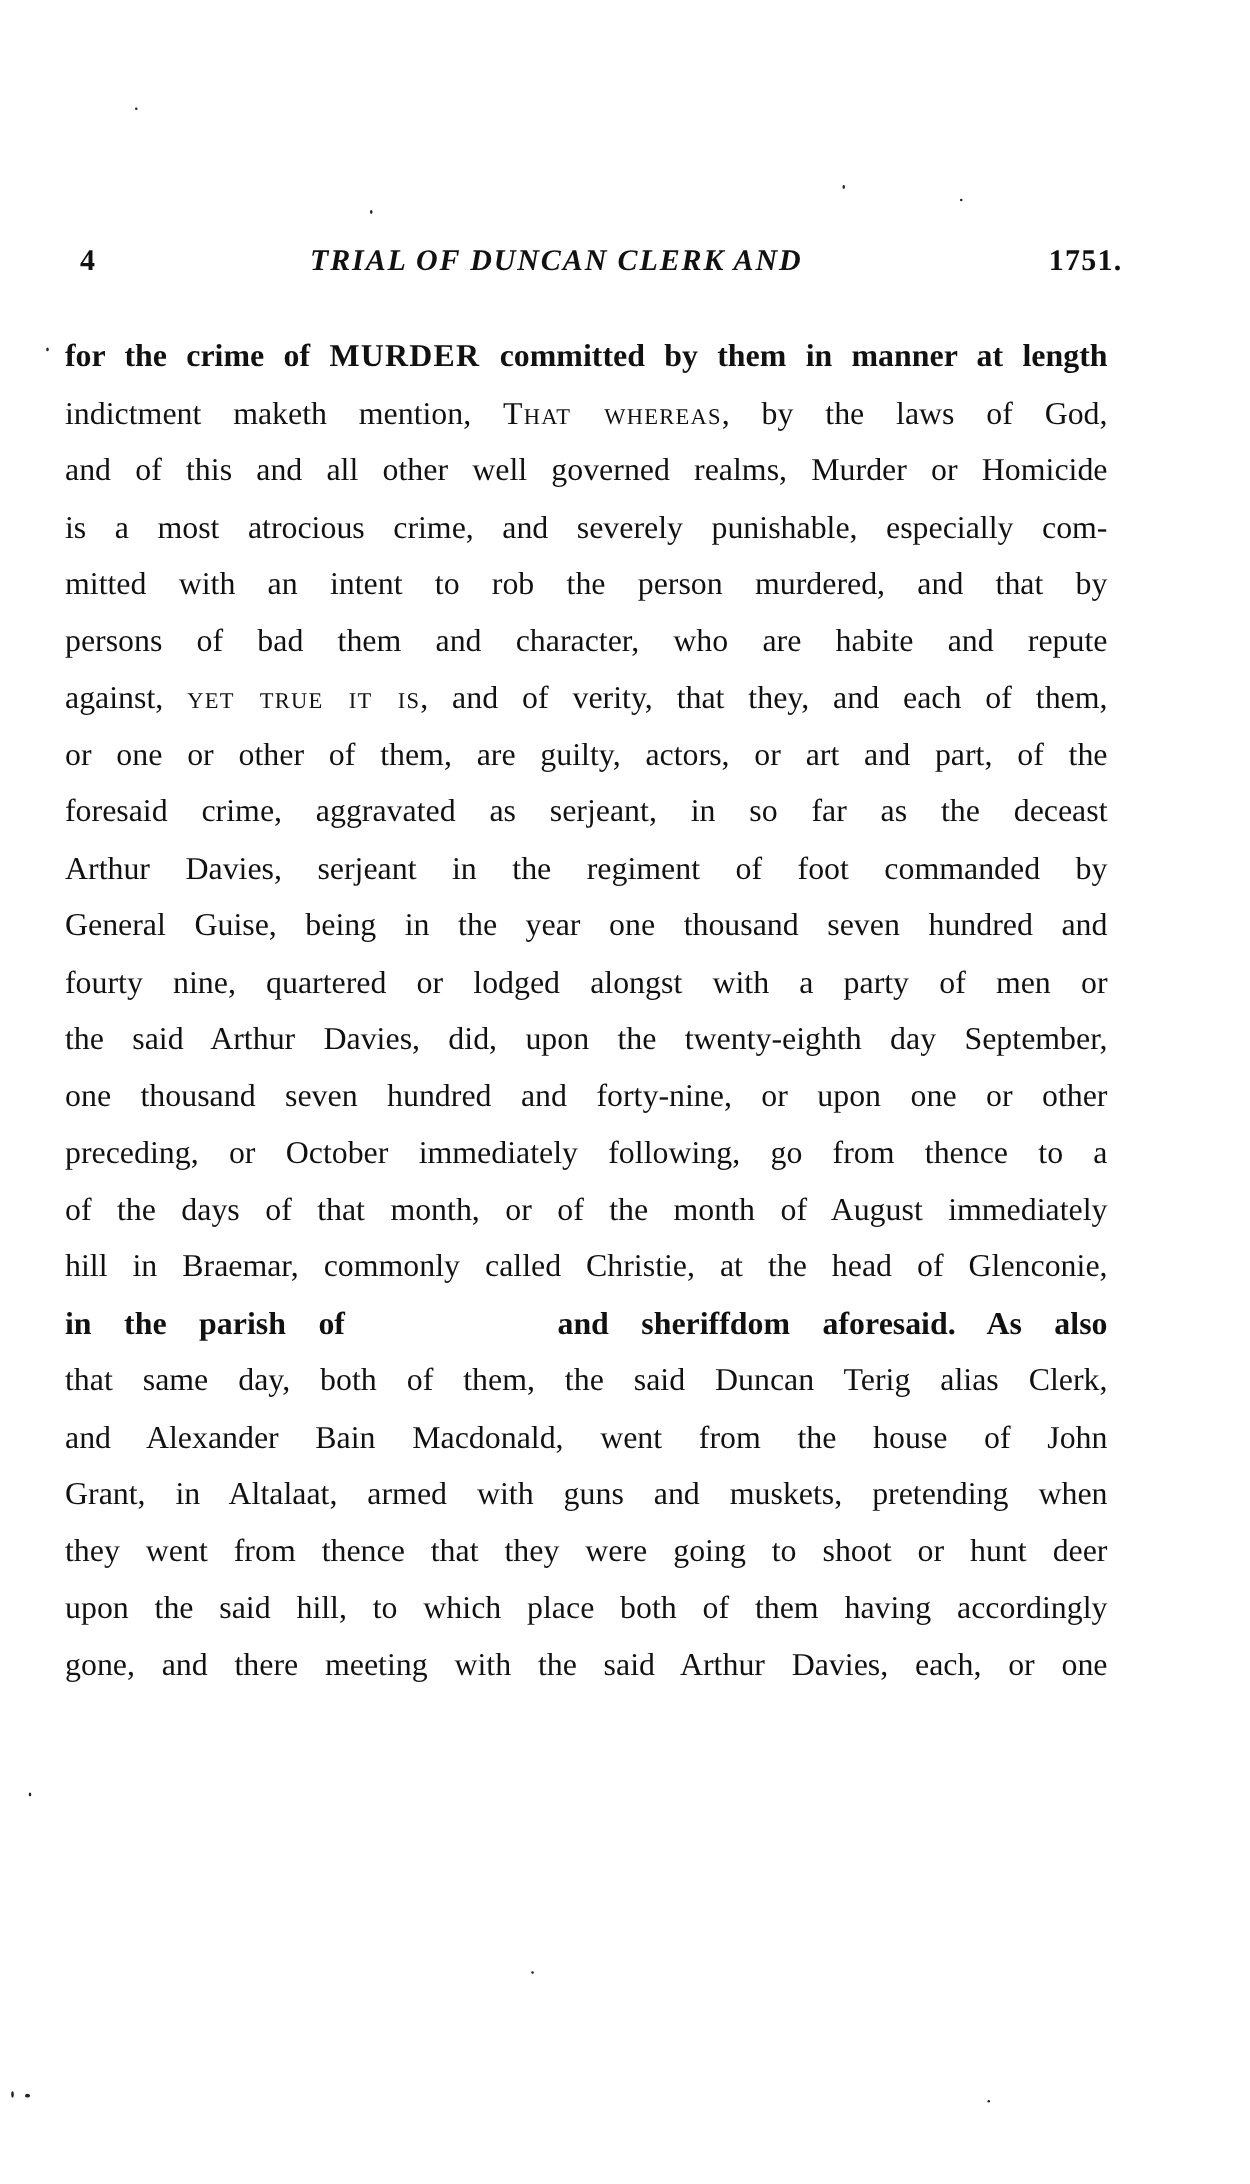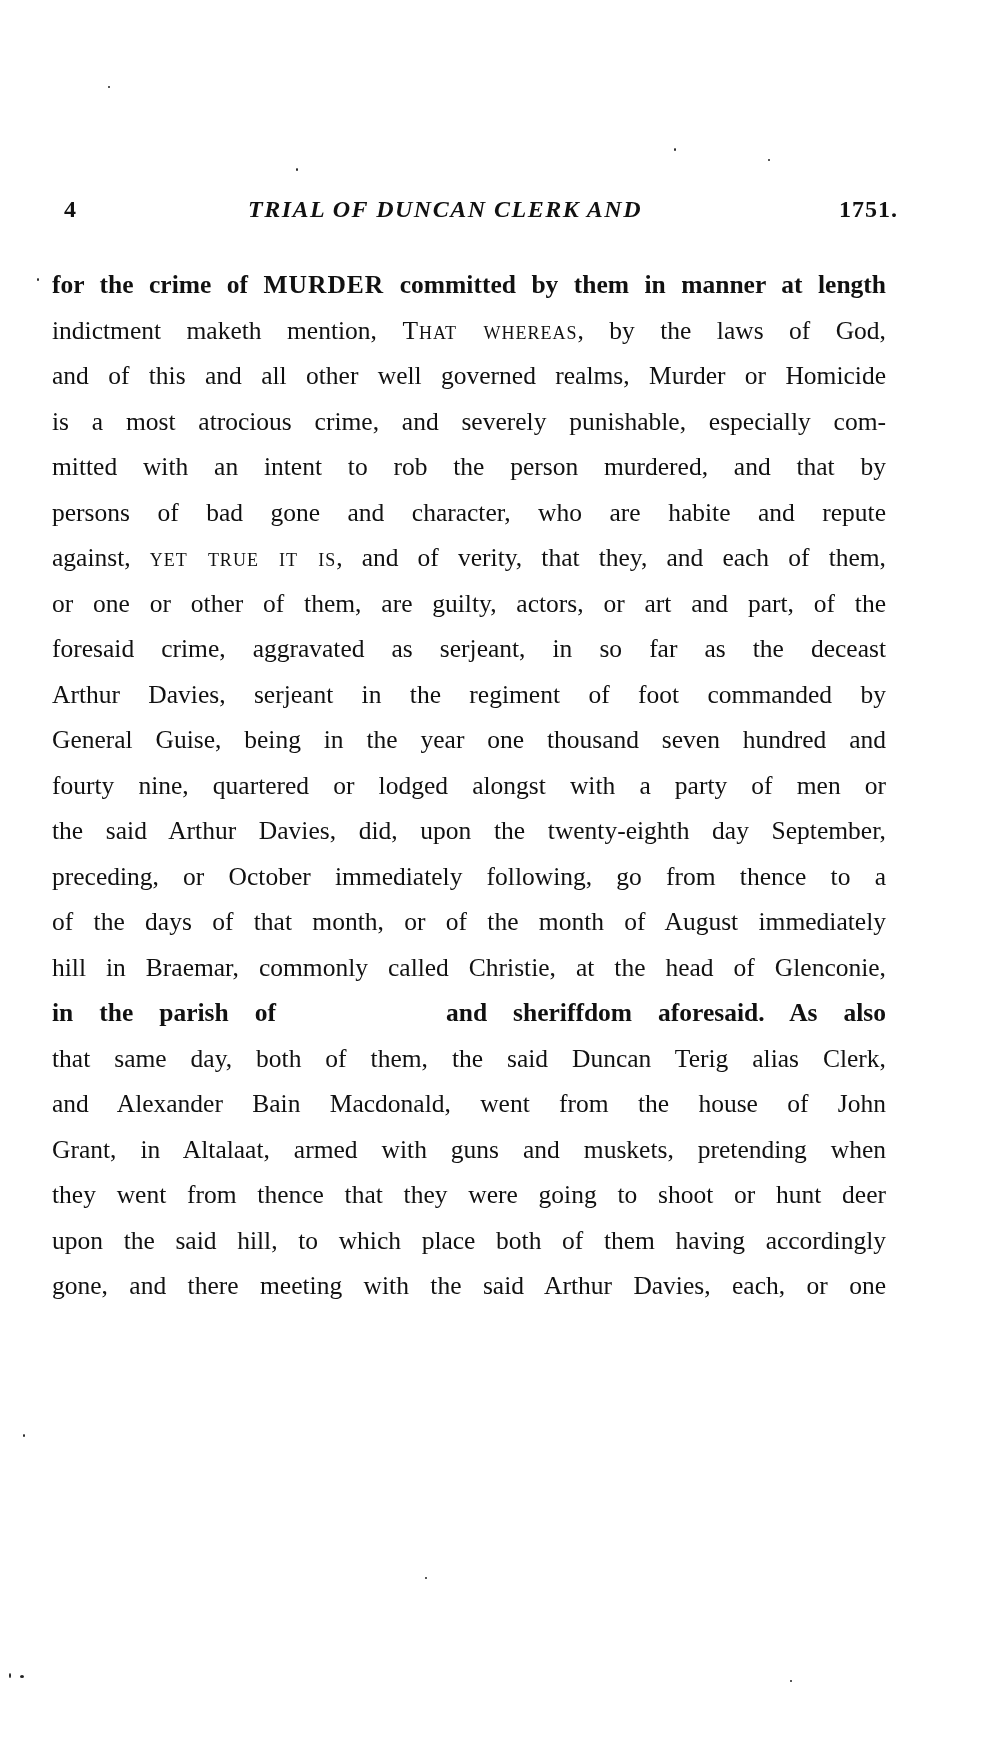--- a/index.html
+++ b/index.html
@@ -80,28 +80,29 @@
     <span class="year">1751.</span>
   </div>
 
   <div class="body-text">
 
     <span class="line bold"><span>for the crime of </span><span class="sc">MURDER</span><span> committed by them in manner at length</span></span>
     <span class="line"><span>indictment maketh mention, </span><span class="sc">That whereas</span><span>, by the laws of God,</span></span>
     <span class="line">and of this and all other well governed realms, Murder or Homicide</span>
     <span class="line">is a most atrocious crime, and severely punishable, especially com-</span>
     <span class="line">mitted with an intent to rob the person murdered, and that by</span>
-    <span class="line">persons of bad gone and character, who are habite and repute</span>
+    <span class="line">persons of bad them and character, who are habite and repute</span>
     <span class="line"><span>against, </span><span class="sc">yet true it is</span><span>, and of verity, that they, and each of them,</span></span>
     <span class="line">or one or other of them, are guilty, actors, or art and part, of the</span>
     <span class="line">foresaid crime, aggravated as serjeant, in so far as the deceast</span>
     <span class="line">Arthur Davies, serjeant in the regiment of foot commanded by</span>
     <span class="line">General Guise, being in the year one thousand seven hundred and</span>
     <span class="line">fourty nine, quartered or lodged alongst with a party of men or</span>
     <span class="line">the said Arthur Davies, did, upon the twenty-eighth day September,</span>
+    <span class="line">one thousand seven hundred and forty-nine, or upon one or other</span>
     <span class="line">preceding, or October immediately following, go from thence to a</span>
     <span class="line">of the days of that month, or of the month of August immediately</span>
     <span class="line">hill in Braemar, commonly called Christie, at the head of Glenconie,</span>
     <span class="line bold"><span>in the parish of</span><span class="gap-2"></span><span>and sheriffdom aforesaid.   As also</span></span>
     <span class="line">that same day, both of them, the said Duncan Terig alias Clerk,</span>
     <span class="line">and Alexander Bain Macdonald, went from the house of John</span>
     <span class="line">Grant, in Altalaat, armed with guns and muskets, pretending when</span>
     <span class="line">they went from thence that they were going to shoot or hunt deer</span>
     <span class="line">upon the said hill, to which place both of them having accordingly</span>
     <span class="line">gone, and there meeting with the said Arthur Davies, each, or one</span>

